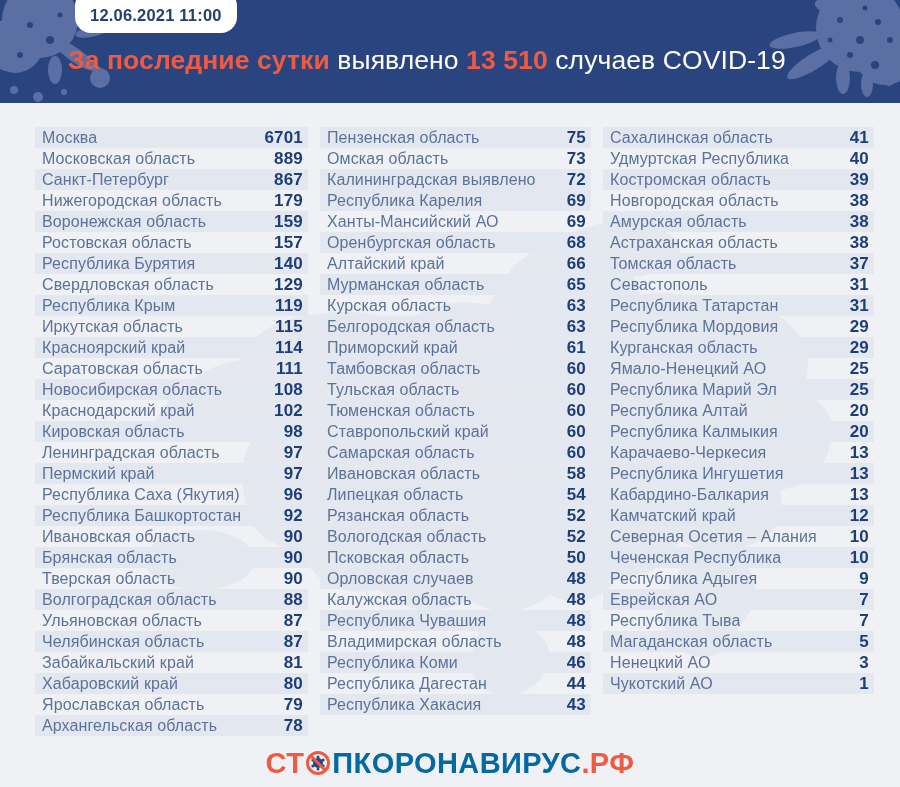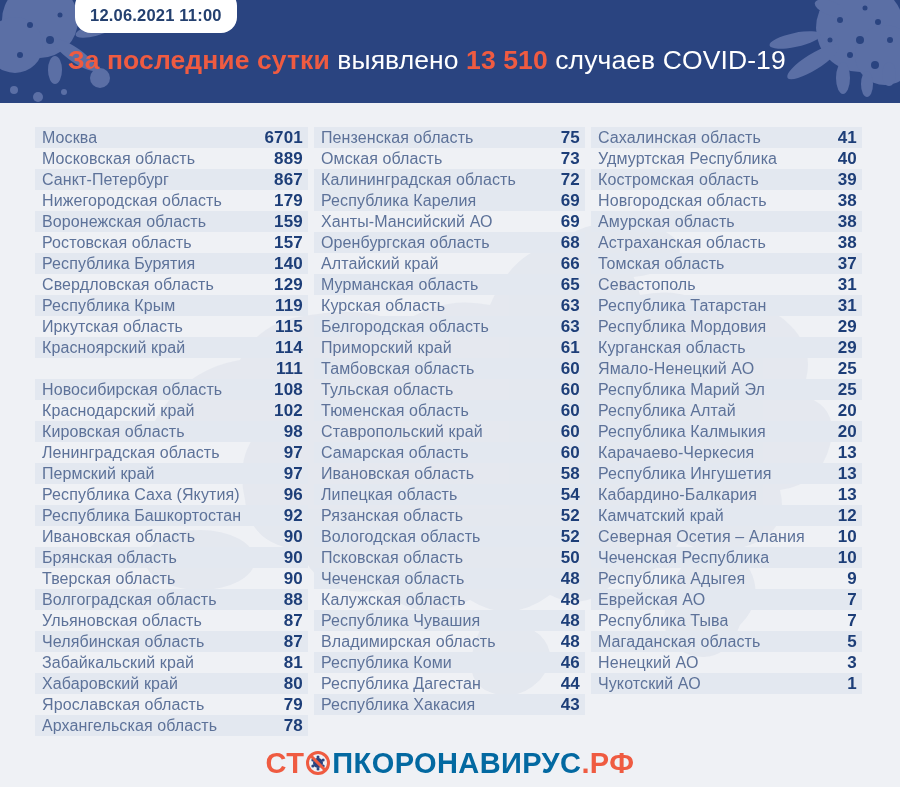--- a/index.html
+++ b/index.html
@@ -26,21 +26,21 @@
     white-space:nowrap;
   }
   .title{
     position:absolute;left:40px;top:45px;
     font-size:26.5px;color:#ffffff;white-space:nowrap;letter-spacing:0.1px;margin-left:28px;
   }
   .title .hl{color:#ef5b41;font-weight:bold;}
   
   .table{
     position:absolute;left:35px;top:127px;width:827px;z-index:1;
-    display:grid;grid-template-columns:273px 271px 271px;column-gap:6px;
+    display:grid;grid-template-columns:273px 271px 271px;column-gap:12px;
   }
   .col{display:block;}
   .row{
     height:21px;display:flex;align-items:center;
     padding:0 5px 0 7px;box-sizing:border-box;
   }
   .row.banded{background:#e3e8f0;}
   .region{
     font-size:16px;color:#5d7299;white-space:nowrap;overflow:hidden;
     letter-spacing:0.1px;
@@ -168,20 +168,21 @@
         </div>
         <div class="row">
           <span class="region">Иркутская область</span>
           <span class="value">115</span>
         </div>
         <div class="row banded">
           <span class="region">Красноярский край</span>
           <span class="value">114</span>
         </div>
         <div class="row">
+          <span class="region">Саратовская область</span>
           <span class="value">111</span>
         </div>
         <div class="row banded">
           <span class="region">Новосибирская область</span>
           <span class="value">108</span>
         </div>
         <div class="row">
           <span class="region">Краснодарский край</span>
           <span class="value">102</span>
         </div>
@@ -249,21 +250,21 @@
     <div class="col">
         <div class="row banded">
           <span class="region">Пензенская область</span>
           <span class="value">75</span>
         </div>
         <div class="row">
           <span class="region">Омская область</span>
           <span class="value">73</span>
         </div>
         <div class="row banded">
-          <span class="region">Калининградская область</span>
+          <span class="region">Калининградская выявлено</span>
           <span class="value">72</span>
         </div>
         <div class="row banded">
           <span class="region">Республика Карелия</span>
           <span class="value">69</span>
         </div>
         <div class="row">
           <span class="region">Ханты-Мансийский АО</span>
           <span class="value">69</span>
         </div>
@@ -325,21 +326,21 @@
         </div>
         <div class="row banded">
           <span class="region">Вологодская область</span>
           <span class="value">52</span>
         </div>
         <div class="row">
           <span class="region">Псковская область</span>
           <span class="value">50</span>
         </div>
         <div class="row banded">
-          <span class="region">Чеченская область</span>
+          <span class="region">Орловская случаев</span>
           <span class="value">48</span>
         </div>
         <div class="row">
           <span class="region">Калужская область</span>
           <span class="value">48</span>
         </div>
         <div class="row banded">
           <span class="region">Республика Чувашия</span>
           <span class="value">48</span>
         </div>

